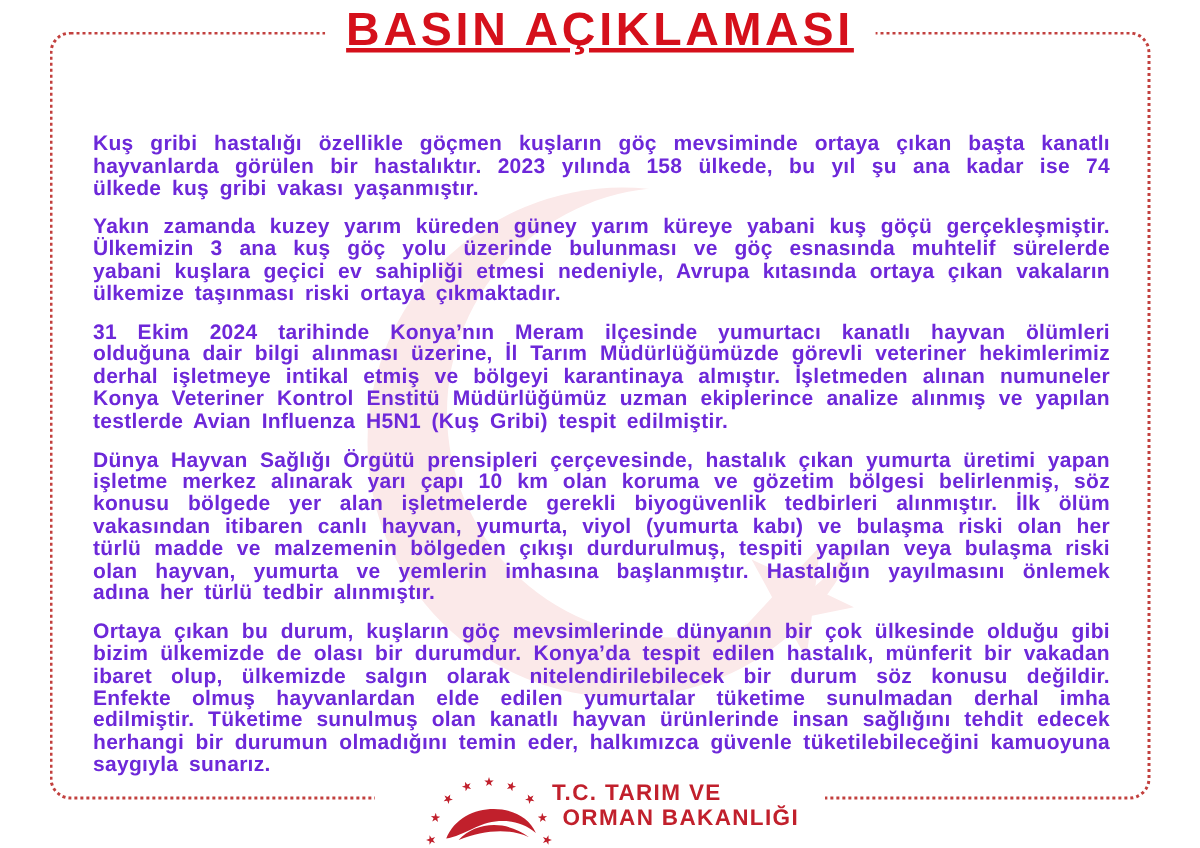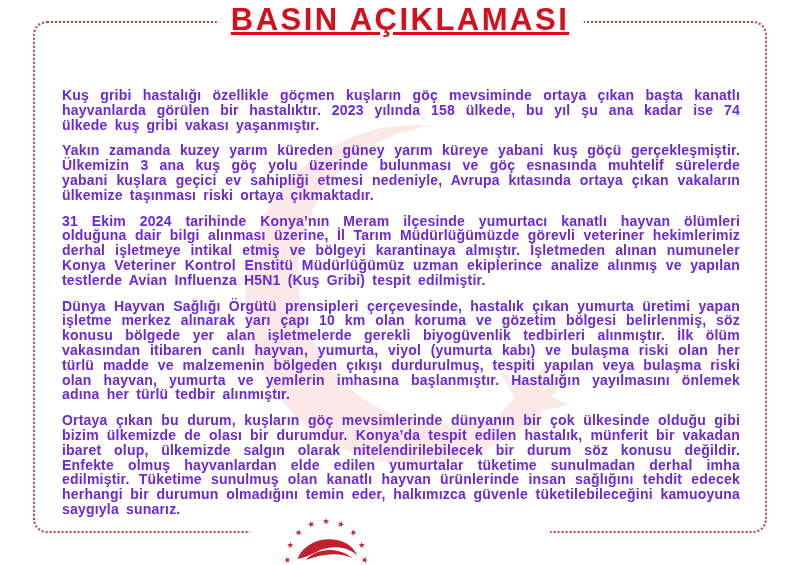--- a/index.html
+++ b/index.html
@@ -130,13 +130,17 @@
       <use href="#st" transform="rotate(315 50 50) translate(50 8)"></use>
       <use href="#st" transform="rotate(337.5 50 50) translate(50 8)"></use>
     </g>
 
     <path d="M19,49 C30,21 74,21 84,45 C70,33 52,35 40,41 C32,45 25,48 19,49 Z" fill="#c1202c"></path>
     <path d="M28,50 C40,37 62,35 79,48 C64,41 46,43 28,50 Z" fill="#c1202c"></path>
 
     <path d="M27,59 A25,18 0 0 0 75,60 A31,25 0 0 1 27,59 Z" fill="#c1202c"></path>
     <text x="44" y="76" font-family="Liberation Sans, sans-serif" font-size="11" font-weight="bold" fill="#c1202c">C·</text>
   </svg>
+  <div class="ministry">
+    <span class="l1">T.C. TARIM VE</span>
+    <span class="l2">ORMAN BAKANLIĞI</span>
+  </div>
 </div>
 
 </body></html>

